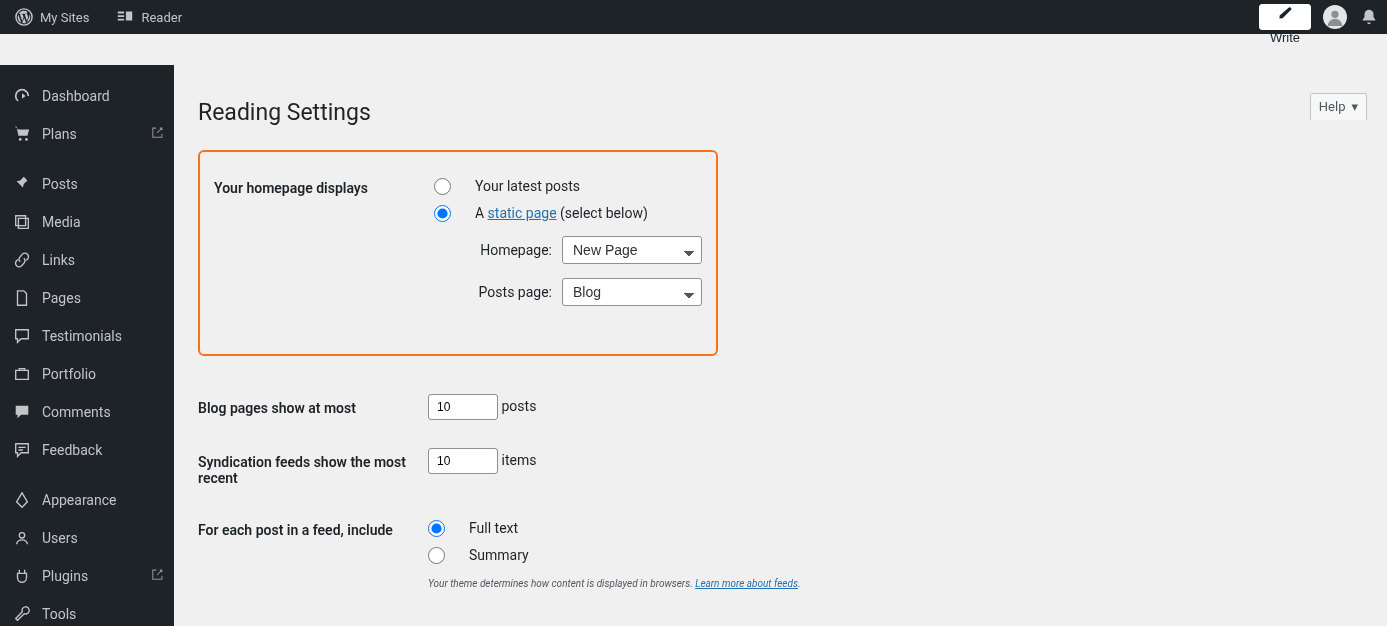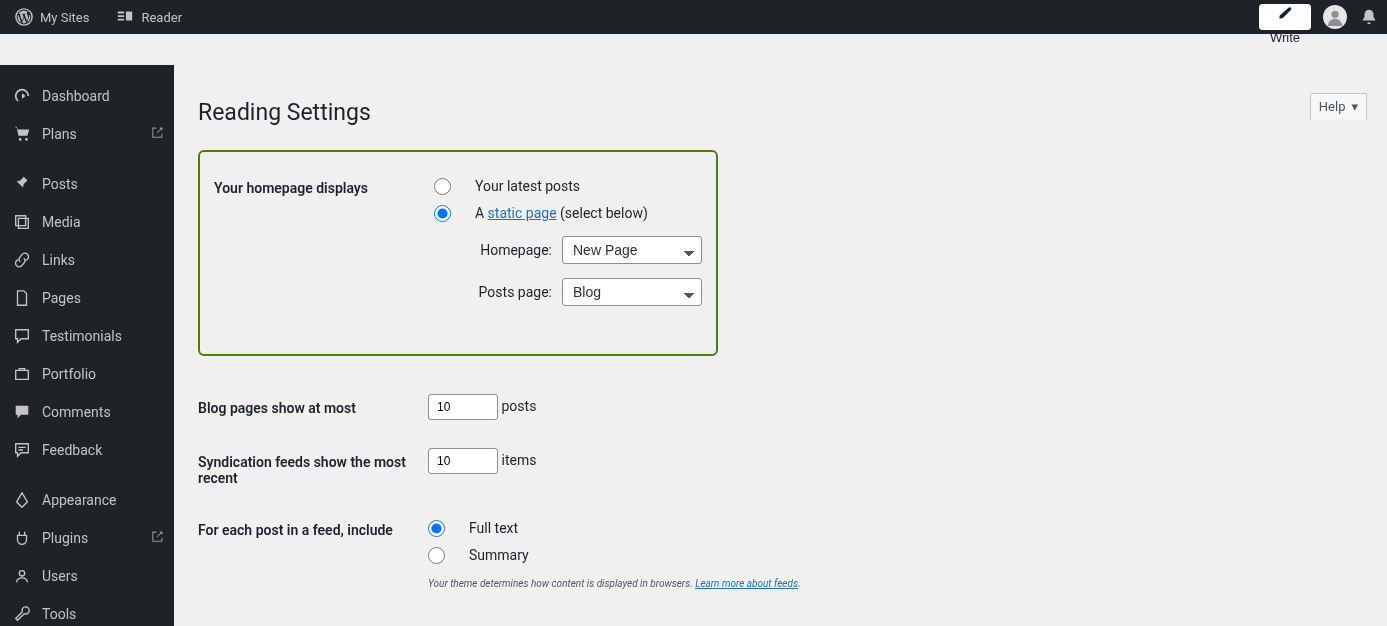--- a/index.html
+++ b/index.html
@@ -111,21 +111,21 @@
     gap: 6px;
   }
   h1.page-title {
     font-size: 23px;
     font-weight: 400;
     color: #1d2327;
     margin: 24px 0 24px;
   }
 
   .highlight-box {
-    border: 2px solid #4d7c0f;
+    border: 2px solid #f97316;
     border-radius: 6px;
     padding: 10px 14px 18px;
     margin: 10px 0 26px;
     width: 520px;
   }
 
   table.form-table { border-collapse: collapse; font-size: 14px; }
   table.form-table th {
     text-align: left;
     vertical-align: top;
@@ -321,36 +321,36 @@
         <span class="side-icon">
             <svg viewBox="0 0 20 20" width="18" height="18">
               <path d="M10 2 4 12l6 6 6-6z" fill="none" stroke="currentColor" stroke-width="1.5"></path>
             </svg>
           </span>
         <span>Appearance</span>
       </div>
       <div class="sidebar-item">
         <span class="side-icon">
             <svg viewBox="0 0 20 20" width="18" height="18">
+              <circle cx="10" cy="7" r="3" fill="none" stroke="currentColor" stroke-width="1.5"></circle>
+              <path d="M4 17c0-3 3-5 6-5s6 2 6 5" fill="none" stroke="currentColor" stroke-width="1.5"></path>
+            </svg>
+          </span>
+        <span>Users</span>
+      </div>
+      <div class="sidebar-item">
+        <span class="side-icon">
+            <svg viewBox="0 0 20 20" width="18" height="18">
               <path d="M7 3v4M13 3v4M5 7h10v5a5 5 0 0 1-10 0z" fill="none" stroke="currentColor" stroke-width="1.5"></path>
             </svg>
           </span>
         <span>Plugins</span>
         <span class="ext"><svg viewBox="0 0 20 20" width="14" height="14">
               <path d="M14 3h3v3M17 3l-7 7M9 3H4v13h13v-5" fill="none" stroke="currentColor" stroke-width="1.5"></path>
             </svg></span>
-      </div>
-      <div class="sidebar-item">
-        <span class="side-icon">
-            <svg viewBox="0 0 20 20" width="18" height="18">
-              <circle cx="10" cy="7" r="3" fill="none" stroke="currentColor" stroke-width="1.5"></circle>
-              <path d="M4 17c0-3 3-5 6-5s6 2 6 5" fill="none" stroke="currentColor" stroke-width="1.5"></path>
-            </svg>
-          </span>
-        <span>Users</span>
       </div>
       <div class="sidebar-item">
         <span class="side-icon">
             <svg viewBox="0 0 20 20" width="18" height="18">
               <path d="M14 2a4 4 0 0 0-3.7 5.5L3 15l2 2 7.5-7.3A4 4 0 1 0 14 2Z" fill="none" stroke="currentColor" stroke-width="1.5"></path>
             </svg>
           </span>
         <span>Tools</span>
       </div>
       <div class="sidebar-item active">

